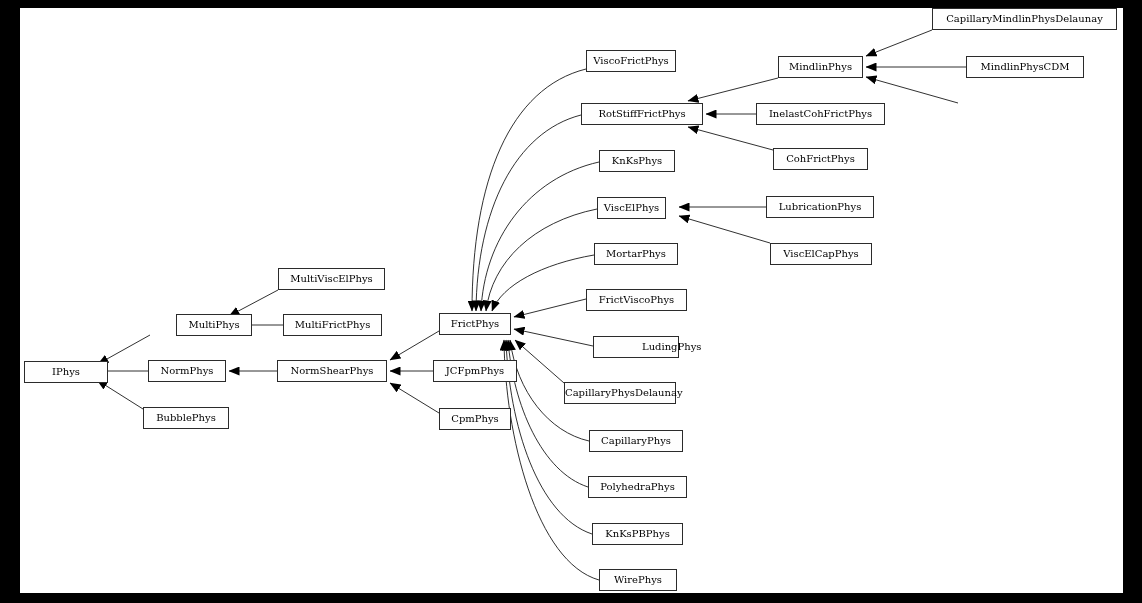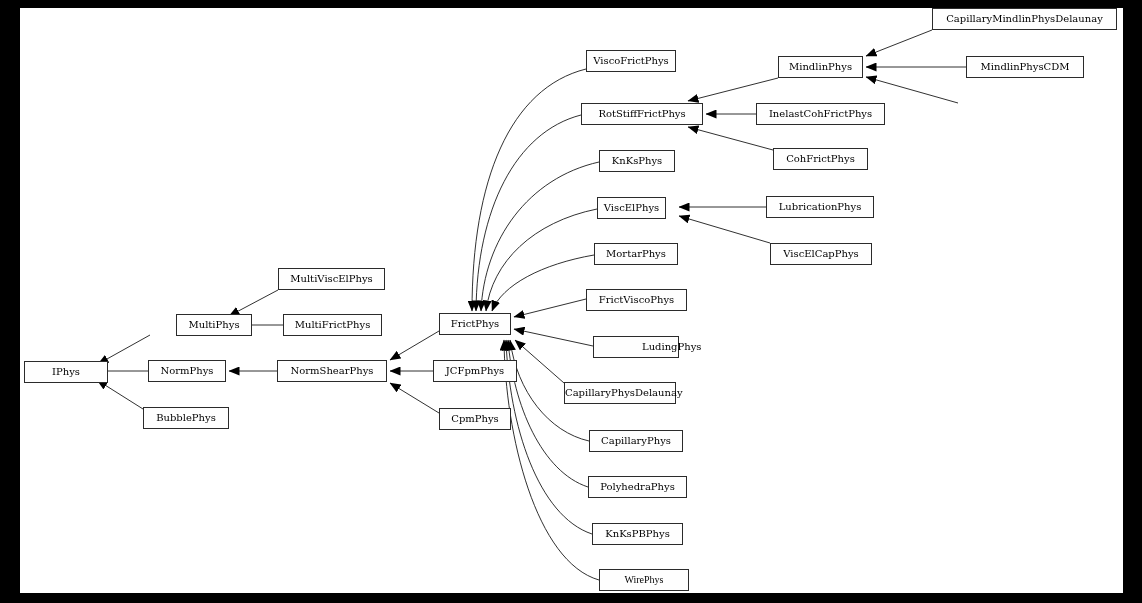--- a/index.html
+++ b/index.html
@@ -87,21 +87,21 @@
   <div class="node" style="left:581px;top:103px;width:122px;">RotStiffFrictPhys</div>
   <div class="node" style="left:599px;top:150px;width:76px;">KnKsPhys</div>
   <div class="node" style="left:597px;top:197px;width:69px;">ViscElPhys</div>
   <div class="node" style="left:594px;top:243px;width:84px;">MortarPhys</div>
   <div class="node" style="left:586px;top:289px;width:101px;">FrictViscoPhys</div>
   <div class="node" style="left:593px;top:336px;width:86px;padding-left:48px;">LudingPhys</div>
   <div class="node" style="left:564px;top:382px;width:112px;">CapillaryPhysDelaunay</div>
   <div class="node" style="left:589px;top:430px;width:94px;">CapillaryPhys</div>
   <div class="node" style="left:588px;top:476px;width:99px;">PolyhedraPhys</div>
   <div class="node" style="left:592px;top:523px;width:91px;">KnKsPBPhys</div>
-  <div class="node" style="left:599px;top:569px;width:90px;font-family:Liberation Serif, serif;">WirePhys</div>
+  <div class="node" style="left:599px;top:569px;width:78px;">WirePhys</div>
   <div class="node" style="left:778px;top:56px;width:85px;">MindlinPhys</div>
   <div class="node" style="left:756px;top:103px;width:129px;">InelastCohFrictPhys</div>
   <div class="node" style="left:773px;top:148px;width:95px;">CohFrictPhys</div>
   <div class="node" style="left:766px;top:196px;width:108px;">LubricationPhys</div>
   <div class="node" style="left:770px;top:243px;width:102px;">ViscElCapPhys</div>
   <div class="node" style="left:932px;top:8px;width:185px;">CapillaryMindlinPhysDelaunay</div>
   <div class="node" style="left:966px;top:56px;width:118px;">MindlinPhysCDM</div>
 </div>
 
 </body></html>

